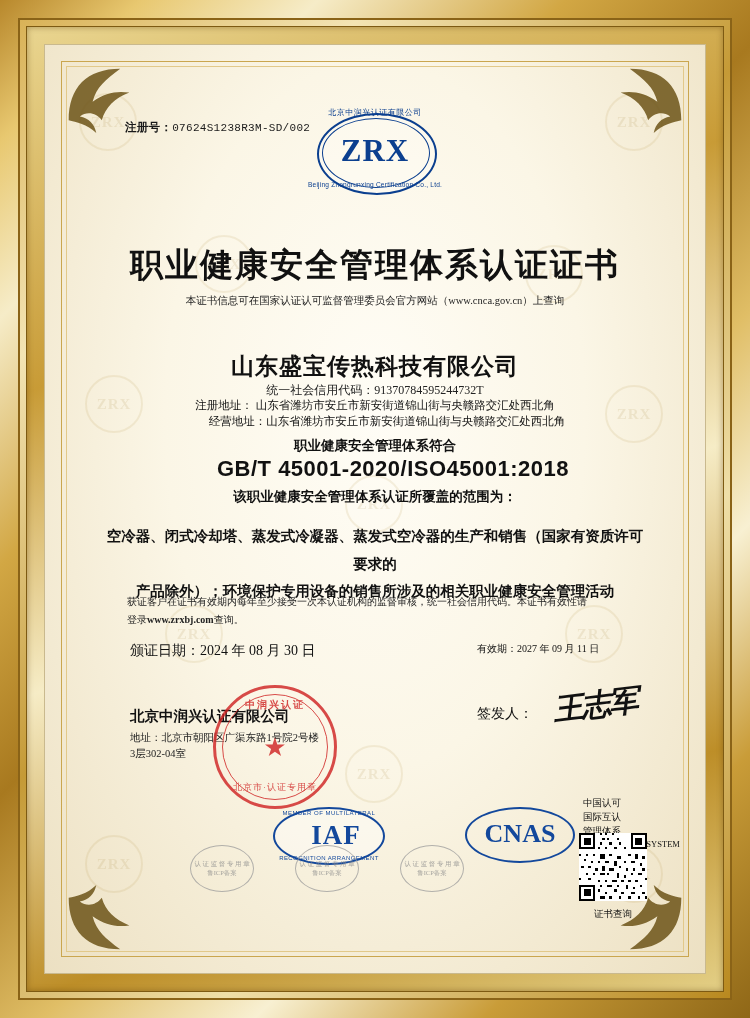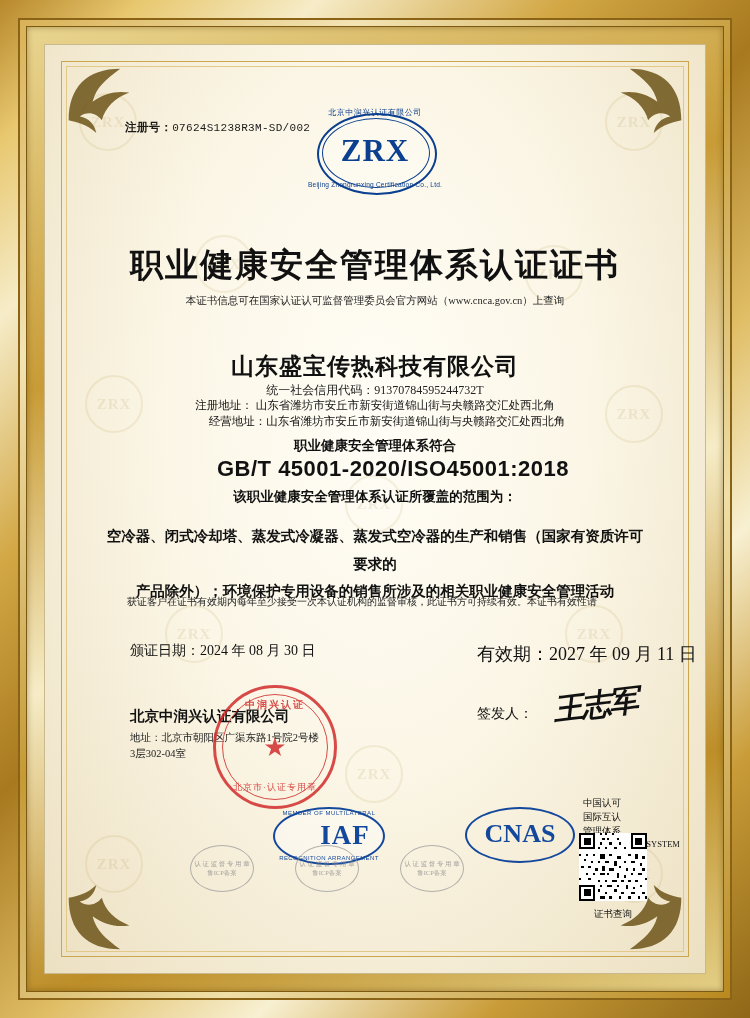--- a/index.html
+++ b/index.html
@@ -169,21 +169,21 @@
     font-family:"Liberation Serif","DejaVu Serif",serif;
   }
   .fineprint b{font-weight:bold;}
   .issue-date{
     position:absolute;left:85px;top:597px;
     font-size:14px;color:#111;
     font-family:"Liberation Serif","DejaVu Serif",serif;
   }
   .valid-date{
     position:absolute;left:432px;top:597px;
-    font-size:18px;color:#111;
+    font-size:10px;color:#111;
     font-family:"Liberation Serif","DejaVu Serif",serif;
   }
   .issuer-name{
     position:absolute;left:85px;top:662px;
     font-size:14.5px;color:#111;font-weight:bold;
     font-family:"Liberation Serif","DejaVu Serif",serif;
   }
   .issuer-addr{
     position:absolute;left:85px;top:685px;width:250px;
     font-size:10.5px;color:#222;line-height:1.5;text-align:left;
@@ -228,21 +228,21 @@
 
   
   .iaf{
     position:absolute;left:228px;top:762px;width:112px;height:58px;
   }
   .iaf-ell{
     position:absolute;inset:0;border:2px solid #13489c;border-radius:50%;
     background:rgba(255,255,255,.4);
   }
   .iaf-text{
-    position:absolute;left:16px;top:13px;width:100%;text-align:center;
+    position:absolute;left:7px;top:13px;width:100%;text-align:center;
     font-family:"Liberation Serif",serif;font-weight:bold;font-size:27px;color:#13489c;
     letter-spacing:1px;
   }
   .iaf-top{
     position:absolute;left:0;top:3px;width:100%;text-align:center;
     font-size:6px;color:#13489c;letter-spacing:.5px;
   }
   .iaf-bot{
     position:absolute;left:0;bottom:4px;width:100%;text-align:center;
     font-size:6px;color:#13489c;letter-spacing:.4px;
@@ -353,21 +353,24 @@
       <div class="addr2">经营地址：山东省潍坊市安丘市新安街道锦山街与央赣路交汇处西北角</div>
       <div class="conform">职业健康安全管理体系符合</div>
       <div class="standard">GB/T 45001-2020/ISO45001:2018</div>
       <div class="scope-lead">该职业健康安全管理体系认证所覆盖的范围为：</div>
       <div class="scope1">
         <div>空冷器、闭式冷却塔、蒸发式冷凝器、蒸发式空冷器的生产和销售（国家有资质许可要求的</div>
         <div>产品除外）；环境保护专用设备的销售所涉及的相关职业健康安全管理活动</div>
       </div>
 
       <div class="fineprint">
-        <div>获证客户在证书有效期内每年至少接受一次本认证机构的监督审核，此证书方可持续有效。本证书有效性请</div>
+        <div>获证客户在证书有效期内每年至少接受一次本认证机构的监督审核，统一社会信用代码。本证书有效性请</div>
+        <div>
+          <span>登录</span><b>www.zrxbj.com</b><span>查询。</span>
+        </div>
       </div>
 
       <div class="issue-date">颁证日期：2024 年 08 月 30 日</div>
       <div class="valid-date">有效期：2027 年 09 月 11 日</div>
 
       <div class="issuer-name">北京中润兴认证有限公司</div>
       <div class="issuer-addr">
         <div>地址：北京市朝阳区广渠东路1号院2号楼</div>
         <div>3层302-04室</div>
       </div>

